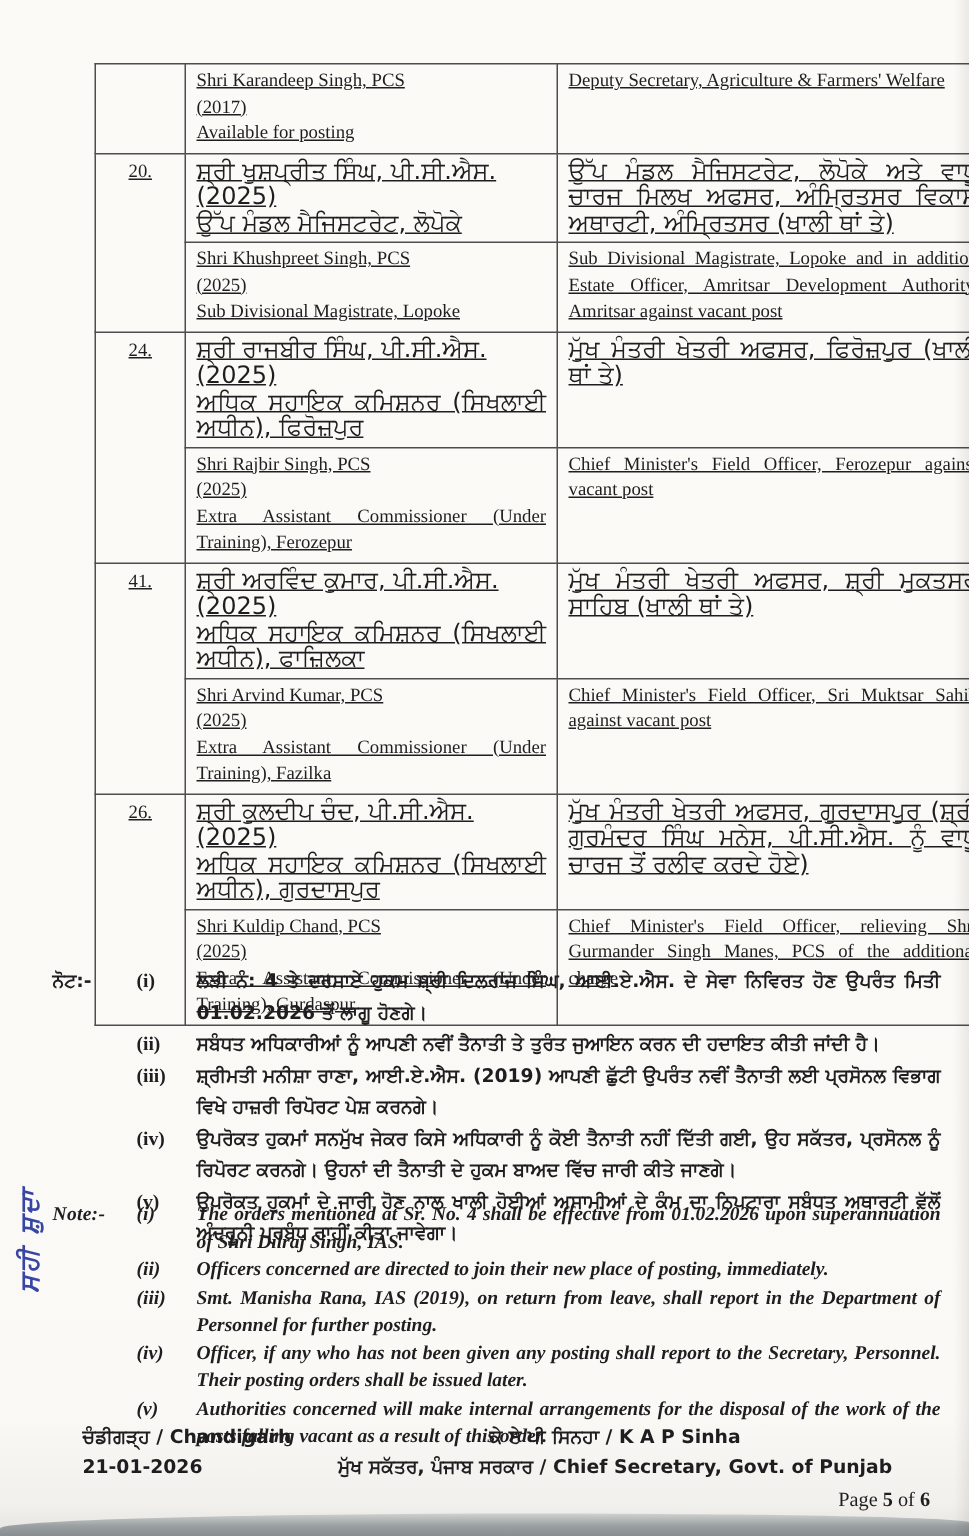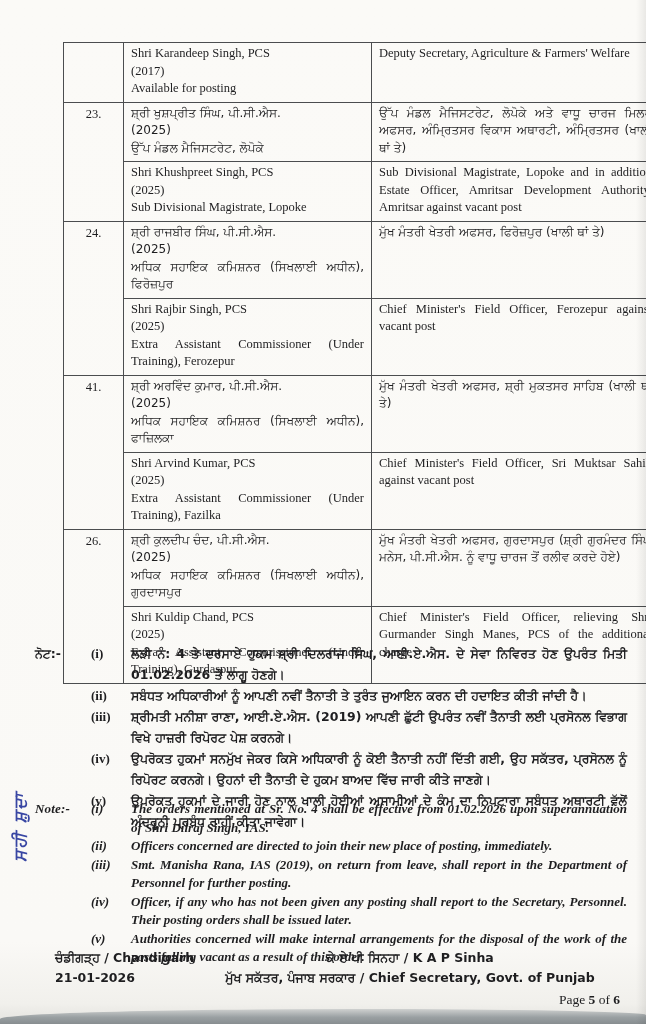--- a/index.html
+++ b/index.html
@@ -51,39 +51,40 @@
     position: absolute;
     left: 63px; top: 42px;
     width: 565px;
     border-collapse: collapse;
     table-layout: fixed;
   }
   .posting-table td {
     border: 1.2px solid #4b4d4f;
     vertical-align: top;
     padding: 2px 7px 4px 7px;
+    text-decoration: underline;
   }
   .posting-table td.sr {
     width: 45px;
     text-align: center;
     font-size: 12.5px;
     padding-top: 4px;
     font-family: "Liberation Serif", serif;
   }
   .posting-table td.name  { width: 233px; }
   .posting-table td.post  { width: 273px; }
   .cell-line { text-align: justify; }
   .cell-para { text-align: justify; }
   .lang-en {
     font-family: "Liberation Serif", serif;
     font-size: 12.5px; line-height: 17.5px;
   }
   .lang-pa {
     font-family: "DejaVu Sans", sans-serif;
-    font-size: 12px; line-height: 17.5px;
+    font-size: 16px; line-height: 17.5px;
   }
 
   
   .notes-block { position: absolute; left: 35px; width: 596px; }
   .notes-pa { top: 643px; }
   .notes-en { top: 800px; }
   .notes-row { display: flex; align-items: flex-start; }
   .notes-label-col { width: 52px; flex: none; }
   .note-num-col { width: 40px; flex: none; text-align: left; padding-left: 4px; }
   .note-text-col { flex: 1; text-align: justify; padding-right: 4px; }
@@ -132,21 +133,21 @@
           <td class="name lang-en">
             <div class="cell-line">Shri Karandeep Singh, PCS</div>
             <div class="cell-line">(2017)</div>
             <div class="cell-line">Available for posting</div>
           </td>
           <td class="post lang-en">
             <div class="cell-para">Deputy Secretary, Agriculture &amp; Farmers' Welfare</div>
           </td>
         </tr>
         <tr>
-          <td class="sr" rowspan="2">23.</td>
+          <td class="sr" rowspan="2">20.</td>
           <td class="name lang-pa" lang="pa">
             <div class="cell-line">ਸ਼੍ਰੀ ਖੁਸ਼ਪ੍ਰੀਤ ਸਿੰਘ, ਪੀ.ਸੀ.ਐਸ.</div>
             <div class="cell-line">(2025)</div>
             <div class="cell-line">ਉੱਪ ਮੰਡਲ ਮੈਜਿਸਟਰੇਟ, ਲੋਪੋਕੇ</div>
           </td>
           <td class="post lang-pa" lang="pa">
             <div class="cell-para">ਉੱਪ ਮੰਡਲ ਮੈਜਿਸਟਰੇਟ, ਲੋਪੋਕੇ ਅਤੇ ਵਾਧੂ ਚਾਰਜ ਮਿਲਖ ਅਫਸਰ, ਅੰਮ੍ਰਿਤਸਰ ਵਿਕਾਸ ਅਥਾਰਟੀ, ਅੰਮ੍ਰਿਤਸਰ (ਖਾਲੀ ਥਾਂ ਤੇ)</div>
           </td>
         </tr>
         <tr>

